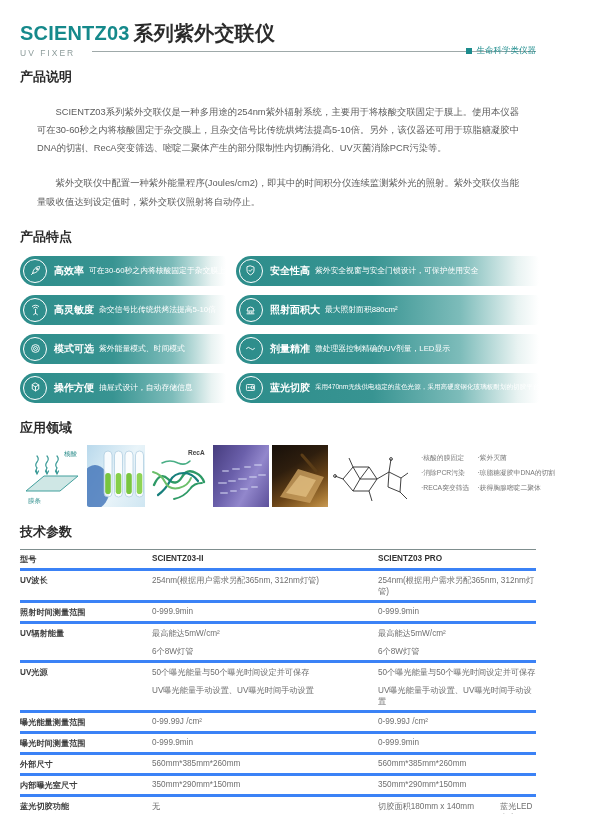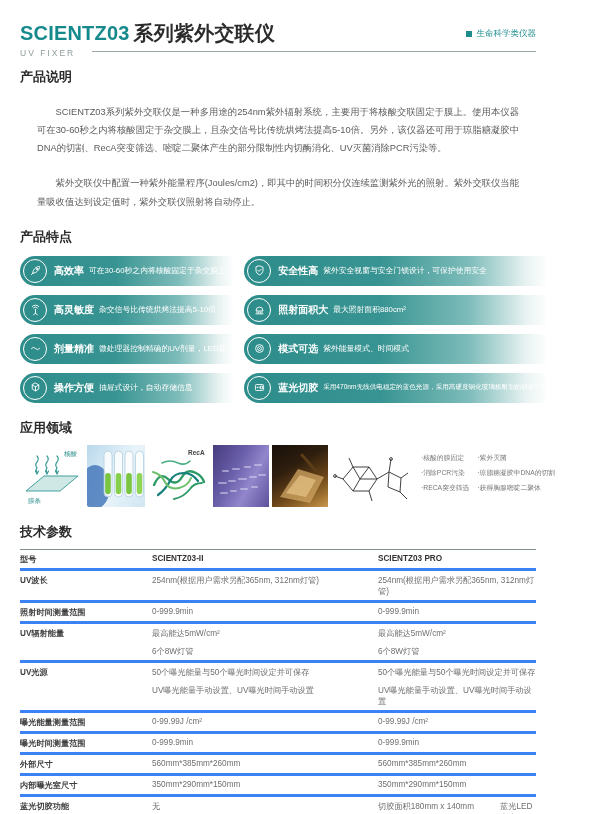--- a/index.html
+++ b/index.html
@@ -3,21 +3,21 @@
 <meta charset="utf-8">
 <style>
   html,body{margin:0;padding:0;background:#fff;}
   body{font-family:"Liberation Sans","DejaVu Sans",sans-serif;-webkit-font-smoothing:antialiased;}
   .page{width:556px;height:814px;box-sizing:border-box;padding:20px 20px 0;overflow:hidden;background:#fff;position:relative;}
 
   
   .hdr{display:flex;justify-content:space-between;align-items:flex-start;}
   .title{font-size:20px;font-weight:bold;color:#2b2b2b;letter-spacing:0.2px;}
   .title .en{color:#15898b;margin-right:4px;}
-  .badge{display:flex;align-items:center;font-size:8.5px;color:#1d8c8d;margin-top:8px;white-space:nowrap;}
+  .badge{display:flex;align-items:center;font-size:8.5px;color:#1d8c8d;margin-top:25px;white-space:nowrap;}
   .badge-square{width:6px;height:6px;background:#1d8c8d;display:inline-block;margin-right:5px;}
   .subtitle-row{display:flex;align-items:center;margin-top:1px;}
   .subtitle{font-size:8.5px;color:#8d9c9b;letter-spacing:2px;}
   .hline{flex:1;border-top:1px solid #9fa9a9;margin-left:10px;margin-top:1px;}
 
   
   .sec-h{font-size:13px;font-weight:bold;color:#2a2a2a;margin:16px 0 8px;}
 
   
   .para{font-size:9.3px;color:#5b5b5b;line-height:1.95;text-indent:2em;margin:17px;text-align:justify;}
@@ -126,38 +126,38 @@
           <path d="M7.5 16.5 v1.8 M10.5 16.5 v1.8 M13.5 16.5 v1.8 M16.5 16.5 v1.8"></path>
           <path d="M5.5 20 h13"></path>
         </svg>
       </span>
       <span class="fi-title">照射面积大</span>
       <span class="fi-desc">最大照射面积880cm²</span>
     </div>
 
     <div class="feature-bar">
       <span class="fi-circle">
-        <svg width="13" height="13" viewBox="0 0 24 24" fill="none" stroke="#fff" stroke-width="1.7" stroke-linecap="round" stroke-linejoin="round">
-          <path d="M4.5 12 q3.6 -4.5 7.5 0 t7.5 0"></path>
-        </svg>
-      </span>
-      <span class="fi-title">剂量精准</span>
-      <span class="fi-desc">微处理器控制精确的UV剂量，LED显示</span>
-    </div>
-
-    <div class="feature-bar">
-      <span class="fi-circle">
         <svg width="13" height="13" viewBox="0 0 24 24" fill="none" stroke="#fff" stroke-width="1.7">
           <circle cx="12" cy="12" r="7.2"></circle>
             <circle cx="12" cy="12" r="3.6"></circle>
             <circle cx="12" cy="12" r="1" fill="#fff" stroke="none"></circle>
         </svg>
       </span>
       <span class="fi-title">模式可选</span>
       <span class="fi-desc">紫外能量模式、时间模式</span>
+    </div>
+
+    <div class="feature-bar">
+      <span class="fi-circle">
+        <svg width="13" height="13" viewBox="0 0 24 24" fill="none" stroke="#fff" stroke-width="1.7" stroke-linecap="round" stroke-linejoin="round">
+          <path d="M4.5 12 q3.6 -4.5 7.5 0 t7.5 0"></path>
+        </svg>
+      </span>
+      <span class="fi-title">剂量精准</span>
+      <span class="fi-desc">微处理器控制精确的UV剂量，LED显示</span>
     </div>
 
     <div class="feature-bar">
       <span class="fi-circle">
         <svg width="13" height="13" viewBox="0 0 24 24" fill="none" stroke="#fff" stroke-width="1.7" stroke-linecap="round" stroke-linejoin="round">
           <path d="M12 3.8 L18 7.2 V14.8 L12 18.2 L6 14.8 V7.2 Z"></path>
           <path d="M12 18.2 V11 M12 11 L18 7.2 M12 11 L6 7.2"></path>
         </svg>
       </span>
       <span class="fi-title">操作方便</span>

